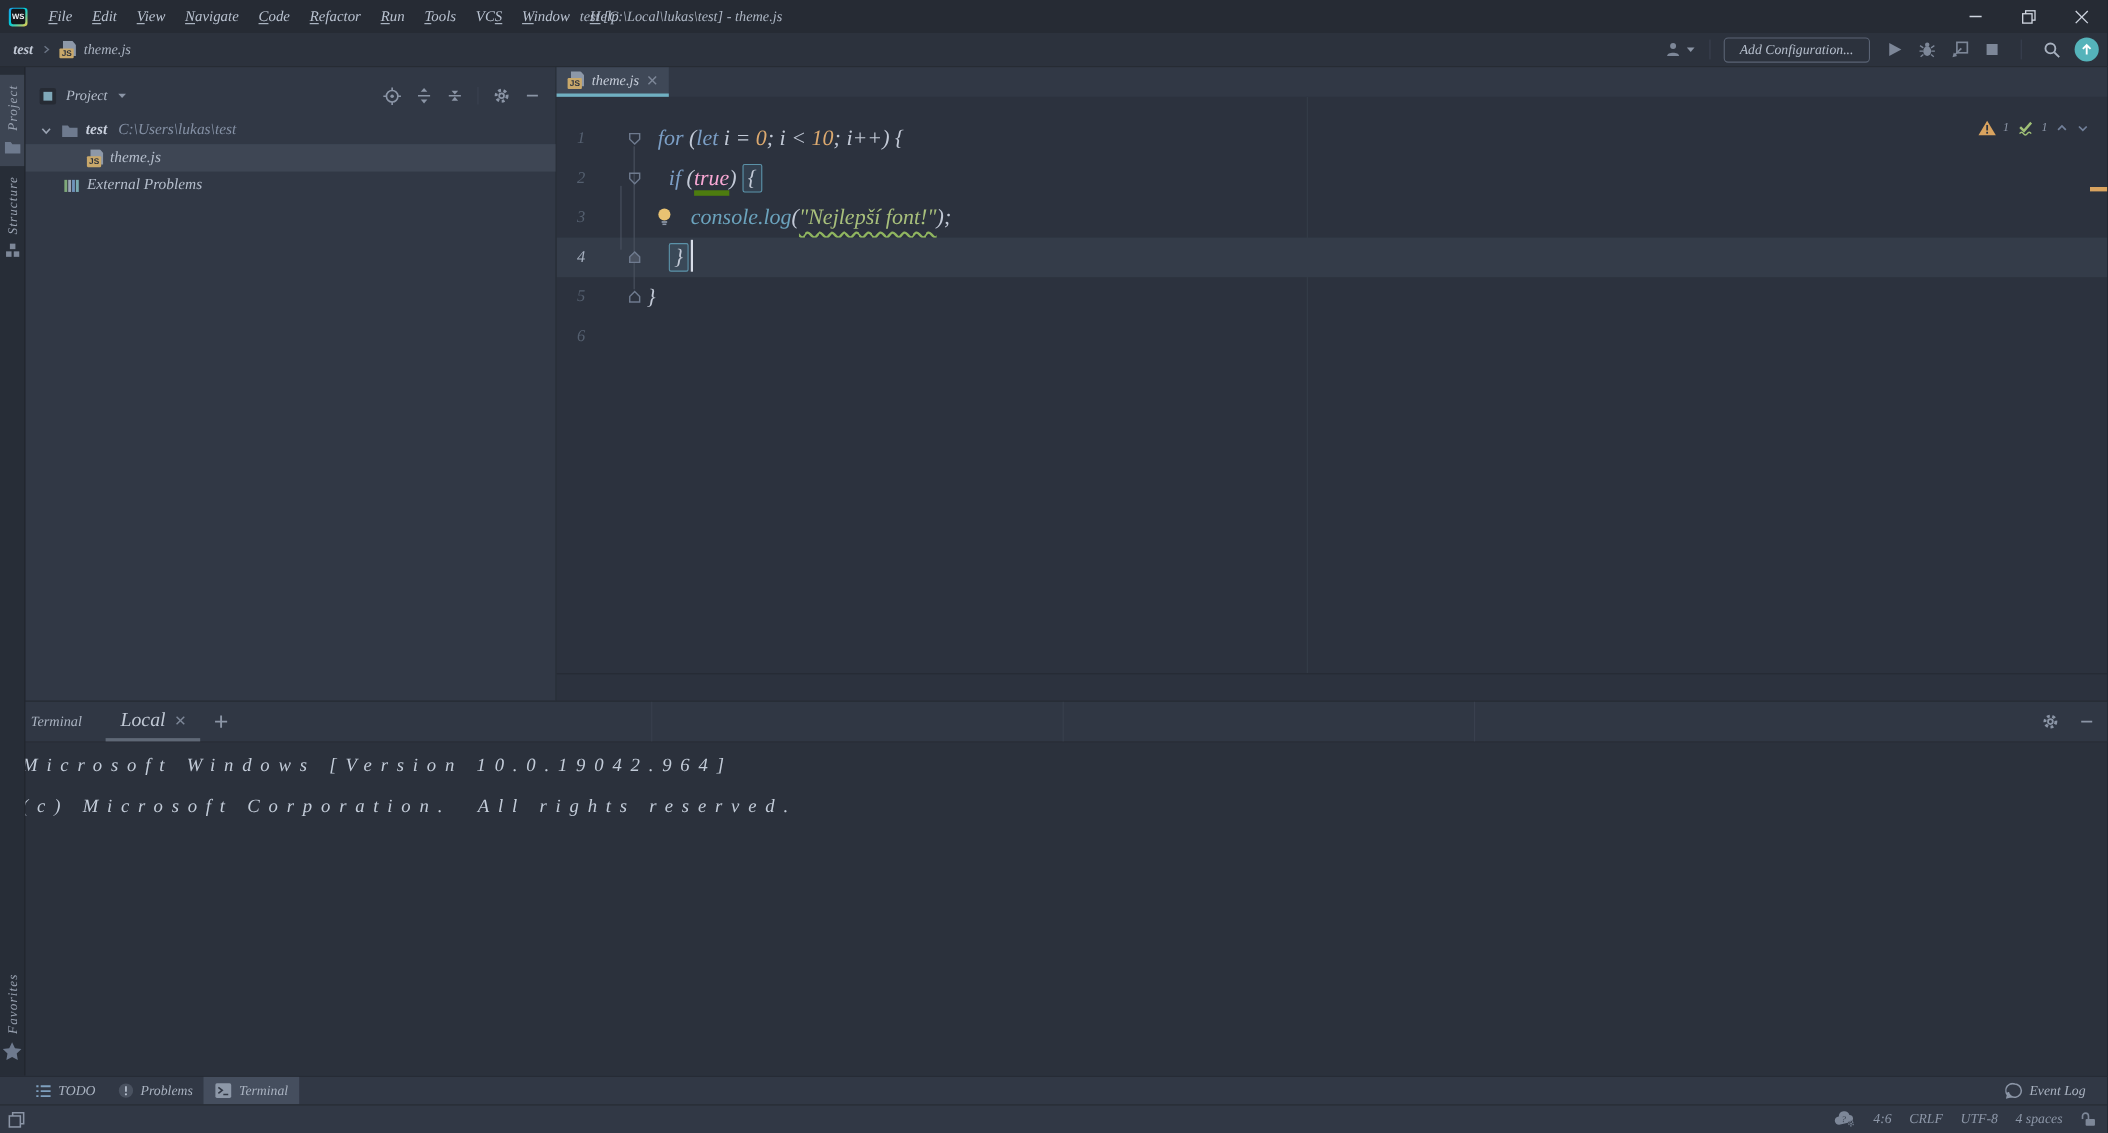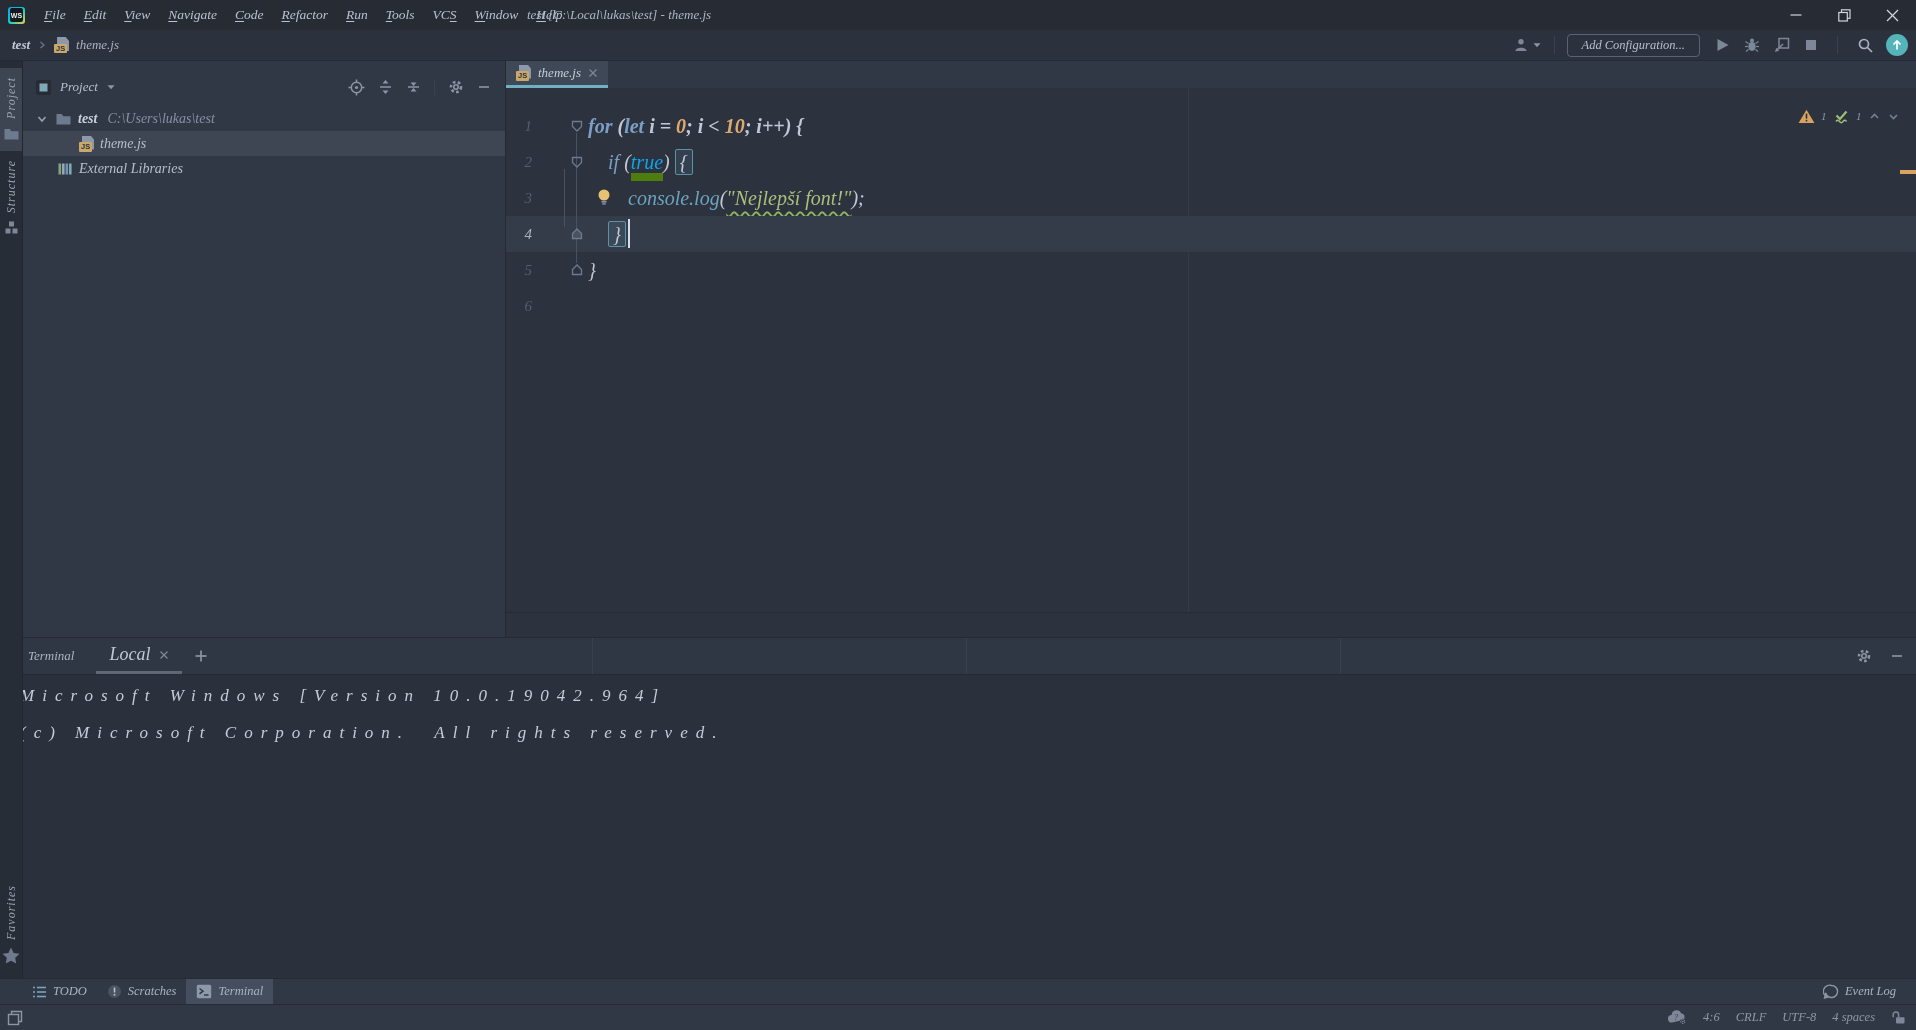--- a/index.html
+++ b/index.html
@@ -60,21 +60,21 @@
   .code-line{position:absolute;left:0;width:100%;height:36px}
   .code-line.current{background:#343c49}
   .lnum{position:absolute;left:0;top:0;width:26px;height:36px;line-height:36px;text-align:right;font-size:15px;color:#545f6f}
   .current .lnum{color:#a6b0bf}
   .code-text{position:absolute;top:0;height:36px;line-height:36px;font-size:20px;white-space:pre}
   .tok-kw{color:#7c9fc6}
   .tok-pl{color:#c2c9d6}
   .tok-num{color:#dca96f}
   .tok-fn{color:#6ba3bd}
   .tok-str{color:#a8c07c;text-decoration:underline wavy #8fb55f 2px;text-underline-offset:6px}
-  .tok-warn{color:#0ea5e9;border-bottom:8px solid #4d7c0f}
+  .tok-warn{color:#f9a8d4;border-bottom:5px solid #4d7c0f}
   .tok-brace{color:#c2c9d6;border:1px solid #5b92a8;background:rgba(91,146,168,.16);padding:1px 4px;border-radius:2px}
   .caret{display:inline-block;width:2px;height:29px;background:#d7dde8;vertical-align:-7px;margin-left:2px}
   .fold-marker{position:absolute;left:64px}
   .fold-line{position:absolute;width:1px;background:#4a5260}
   .bulb{position:absolute;left:90px;top:100px}
   .inspections{position:absolute;top:20px;right:16px;display:flex;align-items:center;gap:6px;font-size:11px;color:#8b95a6}
   .scroll-tick{position:absolute;right:0;top:82px;width:16px;height:4px;background:#d9a35f}
   .hstrip{position:absolute;left:0;top:552px;width:100%;height:25px;border-top:1px solid #262b33;background:#2c323e}
 
   
@@ -355,21 +355,21 @@
         </div>
         <div class="tree-row" style="padding-left: 34px;">
           <span class="icn">
             <svg width="16" height="16" viewBox="0 0 16 16">
               <rect x="1.5" y="2.5" width="2.6" height="11" fill="#7fa87a"></rect>
               <rect x="5" y="2.5" width="2.6" height="11" fill="#9aa5b5"></rect>
               <rect x="8.5" y="2.5" width="2.6" height="11" fill="#6f93bb"></rect>
               <rect x="12" y="2.5" width="2.6" height="11" fill="#79aab1"></rect>
             </svg>
           </span>
-          <span class="tree-label">External Libraries</span>
+          <span class="tree-label">External Problems</span>
         </div>
       </div>
   </div>
 
   <div class="editor">
     <div class="tabbar">
       <div class="tab">
         <span class="icn">
             <span class="jsfile">
               <span class="jspage"></span>
@@ -383,21 +383,21 @@
               <line x1="8.5" y1="1.5" x2="1.5" y2="8.5" stroke="#7d8798" stroke-width="1.3"></line>
             </svg>
           </span>
       </div>
     </div>
     <div class="code-area">
       <div class="col-guide"></div>
       <div>
           <div class="code-line" style="top: 20px;">
             <span class="lnum">1</span>
-            <span class="code-text" style="left: 82px; font-weight: bold;"><span class="tok-kw">for </span><span class="tok-pl">(</span><span class="tok-kw">let</span><span class="tok-pl"> i = </span><span class="tok-num">0</span><span class="tok-pl">; i &lt; </span><span class="tok-num">10</span><span class="tok-pl">; i++) {</span></span>
+            <span class="code-text" style="left: 92px;"><span class="tok-kw">for </span><span class="tok-pl">(</span><span class="tok-kw">let</span><span class="tok-pl"> i = </span><span class="tok-num">0</span><span class="tok-pl">; i &lt; </span><span class="tok-num">10</span><span class="tok-pl">; i++) {</span></span>
           </div>
           <div class="code-line" style="top: 56px;">
             <span class="lnum">2</span>
             <span class="code-text" style="left: 102px;"><span class="tok-kw">if </span><span class="tok-pl">(</span><span class="tok-warn">true</span><span class="tok-pl">) </span><span class="tok-brace">{</span></span>
           </div>
           <div class="code-line" style="top: 92px;">
             <span class="lnum">3</span>
             <span class="code-text" style="left: 122px;"><span class="tok-fn">console.log</span><span class="tok-pl">(</span><span class="tok-str">"Nejlepší font!"</span><span class="tok-pl">);</span></span>
           </div>
           <div class="code-line current" style="top: 128px;">
@@ -532,21 +532,21 @@
       <span>TODO</span>
     </div>
     <div class="toolbtn">
       <span class="icn">
           <svg width="15" height="15" viewBox="0 0 15 15">
             <circle cx="7.5" cy="7.5" r="6.5" fill="#4a5260"></circle>
             <rect x="6.7" y="3.5" width="1.6" height="5" fill="#b6bfcd"></rect>
             <circle cx="7.5" cy="10.8" r="1" fill="#b6bfcd"></circle>
           </svg>
         </span>
-      <span>Scratches</span>
+      <span>Problems</span>
     </div>
     <div class="toolbtn active">
       <span class="icn">
           <svg width="16" height="15" viewBox="0 0 16 15">
             <rect x="0.8" y="0.8" width="14.4" height="13.4" rx="1.5" fill="#8d98a8"></rect>
             <path d="M3.5 4.5L7 7.2 3.5 9.9" fill="none" stroke="#313845" stroke-width="1.5"></path>
             <line x1="8" y1="11" x2="12.5" y2="11" stroke="#313845" stroke-width="1.5"></line>
           </svg>
         </span>
       <span>Terminal</span>

